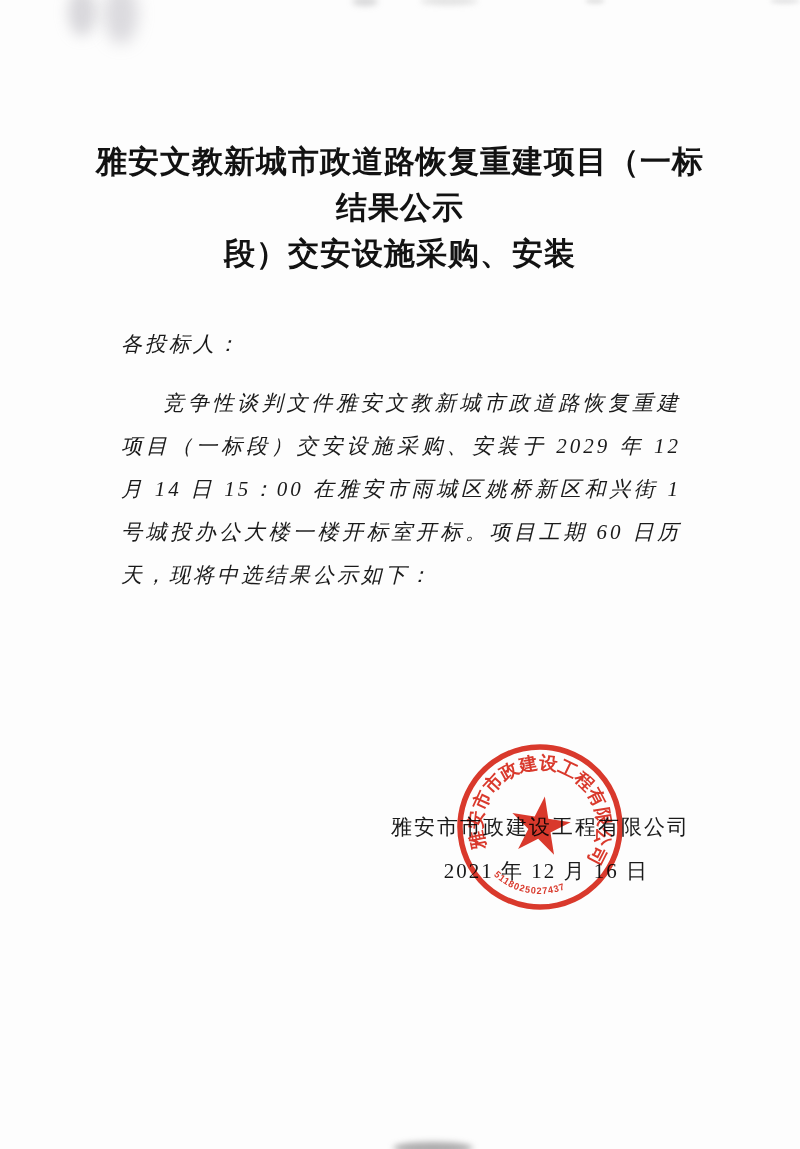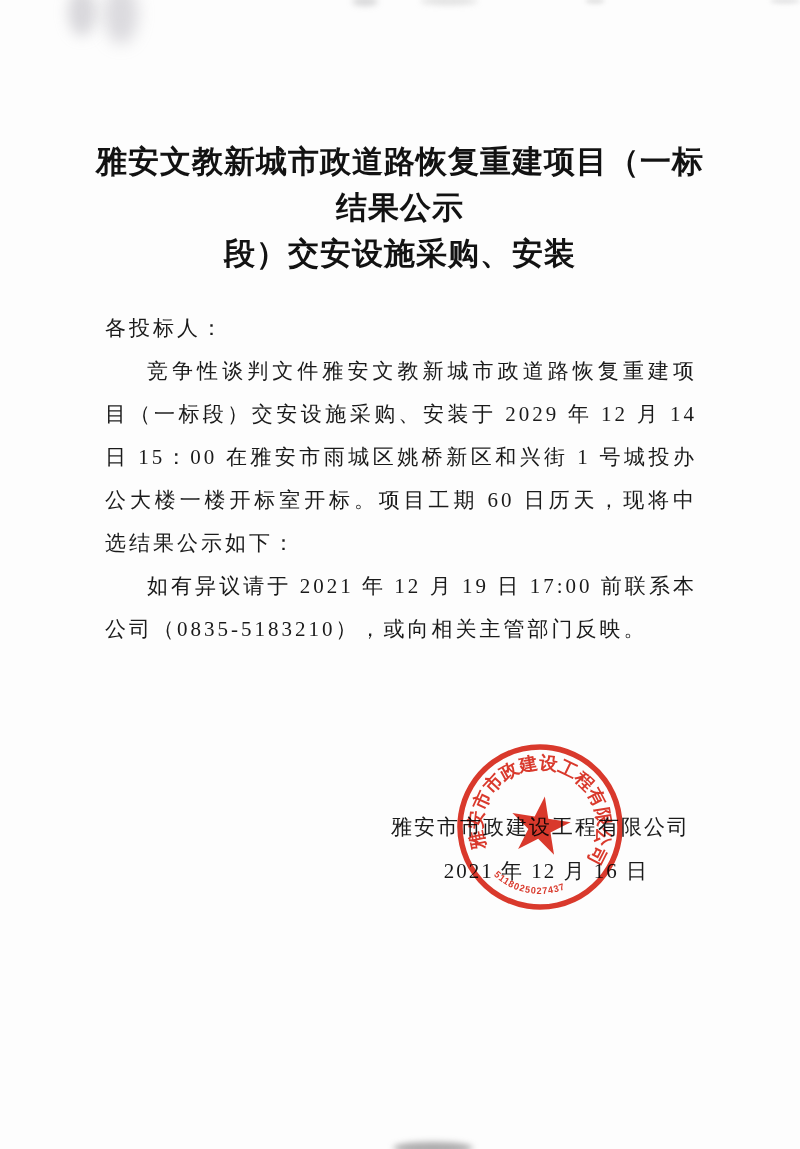--- a/index.html
+++ b/index.html
@@ -34,21 +34,21 @@
     position: absolute;
     top: 307px;
     left: 105px;
     width: 592px;
     font-size: 21px;
     line-height: 43px;
     letter-spacing: 3px;
     text-align: justify;
     color: #1a1a1a;
   }
-  .doc-body p { margin: 0; }
+  .doc-body p { margin: 16px; font-style: italic; }
   .para-indent { text-indent: 2em; }
 
   
   .sig-company {
     position: absolute;
     top: 813px;
     right: 110px;
     font-size: 21px;
     letter-spacing: 2px;
     color: #1a1a1a;
@@ -131,21 +131,20 @@
 
   <div class="doc-title">
     <div>雅安文教新城市政道路恢复重建项目（一标</div>
     <div>结果公示</div>
     <div>段）交安设施采购、安装</div>
   </div>
 
   <div class="doc-body">
     <p>各投标人：</p>
     <p class="para-indent">竞争性谈判文件雅安文教新城市政道路恢复重建项目（一标段）交安设施采购、安装于 2029 年 12 月 14 日 15：00 在雅安市雨城区姚桥新区和兴街 1 号城投办公大楼一楼开标室开标。项目工期 60 日历天，现将中选结果公示如下：</p>
-    <p class="para-indent">如有异议请于 2021 年 12 月 19 日 17:00 前联系本公司（0835-5183210），或向相关主管部门反映。</p>
   </div>
 
   <div class="sig-company">雅安市市政建设工程有限公司</div>
   <div class="sig-date">2021 年 12 月 16 日</div>
 
   <svg class="seal" viewBox="0 0 170 170">
     <defs>
       <path id="seal-arc-top" d="M 34.8 114 A 58 58 0 1 1 135.2 114" fill="none"></path>
       <path id="seal-arc-bottom" d="M 46.6 139.9 A 67 67 0 0 0 123.4 139.9" fill="none"></path>
     </defs>

